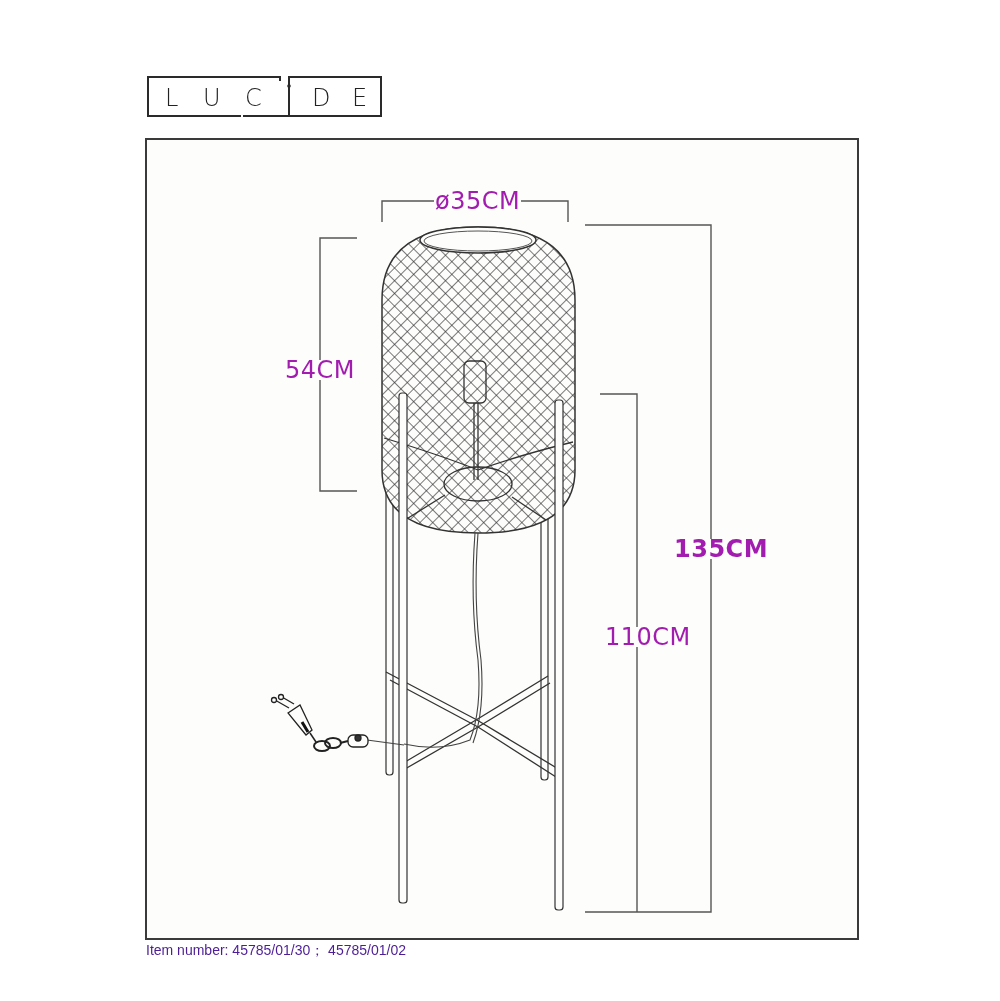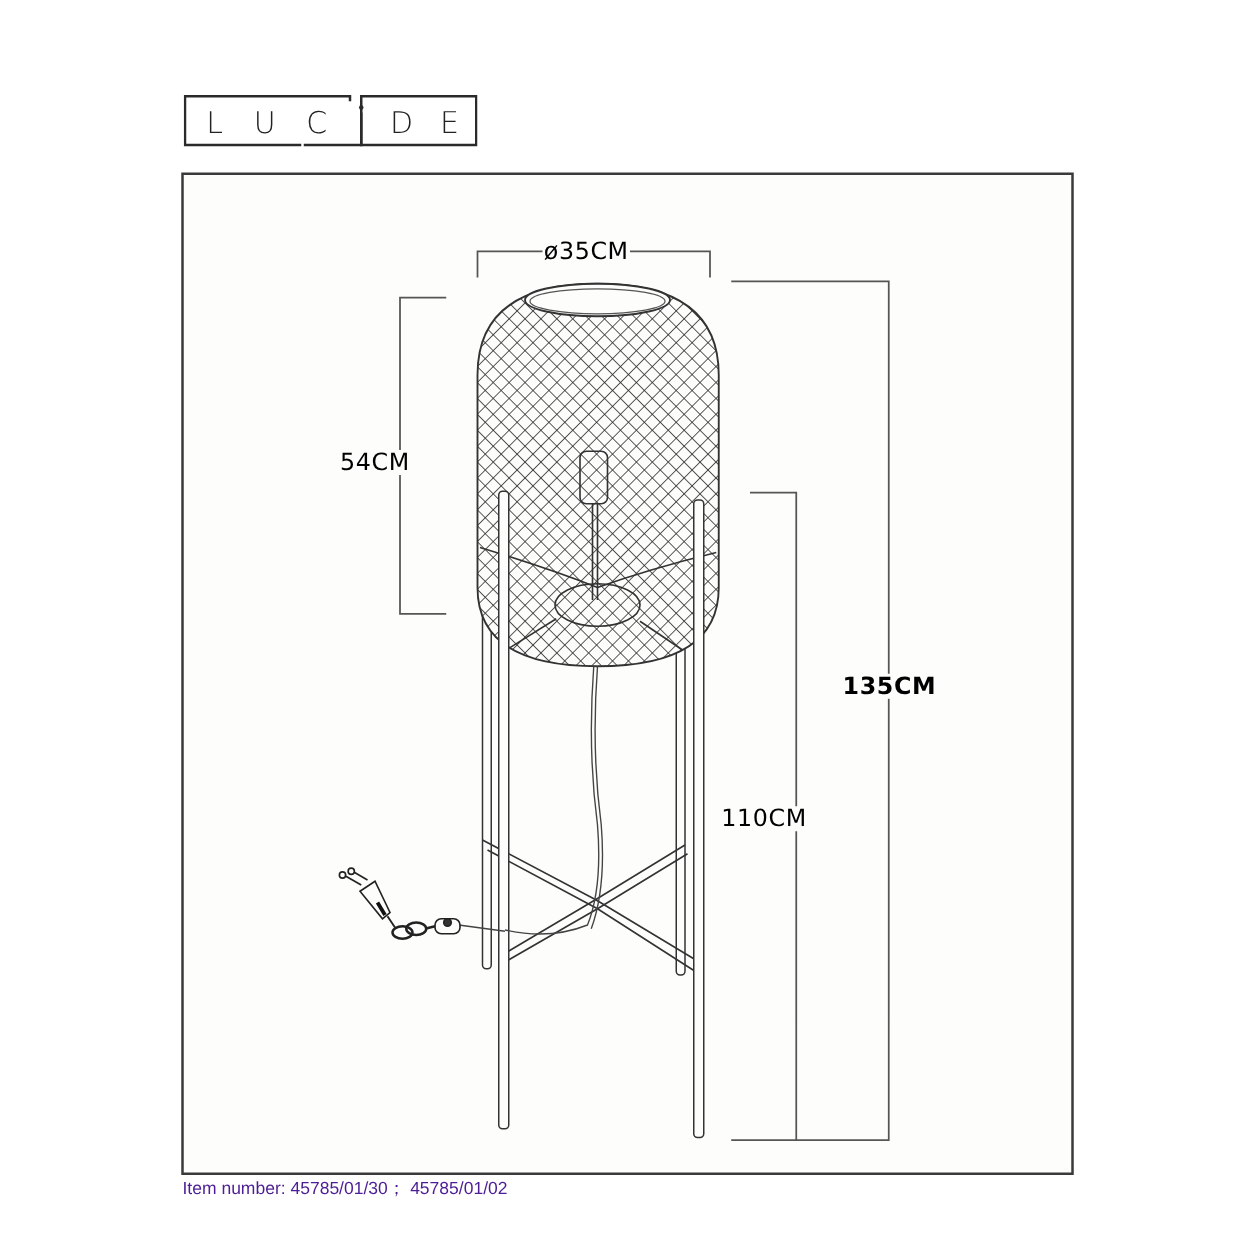--- a/index.html
+++ b/index.html
@@ -1,20 +1,20 @@
 <!DOCTYPE html>
 <html><head>
 <meta charset="utf-8">
 <style>
   html, body { margin:0; padding:0; background:#ffffff; }
   body { width:1000px; height:1001px; position:relative; overflow:hidden; font-family:"DejaVu Sans", sans-serif; }
   .logo { position:absolute; left:147px; top:76px; width:235px; height:42px; }
   .frame { position:absolute; left:145px; top:138px; width:710px; height:798px; border:2px solid #3a3a3a; background:#fdfdfb; }
   .drawing { position:absolute; left:0; top:0; width:1000px; height:1001px; }
-  .dim-label { position:absolute; font-family:"DejaVu Sans", sans-serif; font-size:19px; color:#000000; letter-spacing:0.5px; background:#fdfdfb; line-height:20px; padding:0 1px; }
+  .dim-label { position:absolute; font-family:"DejaVu Sans", sans-serif; font-size:24px; color:#a21caf; letter-spacing:0.5px; background:#fdfdfb; line-height:20px; padding:0 1px; }
   .caption { position:absolute; left:146px; top:942px; font-family:"Liberation Sans", sans-serif; font-size:14px; color:#4c1d95; }
   .logo-letter { position:absolute; top:8px; font-family:"DejaVu Sans", sans-serif; font-weight:300; font-size:24px; color:#222; }
 </style>
 </head>
 <body>
 
 <div class="logo">
   <svg width="235" height="42" viewBox="0 0 235 42" style="position:absolute;left:0;top:0;">
 
     <polyline points="133,5 133,1 1,1 1,40 94,40" fill="none" stroke="#2a2a2a" stroke-width="2"></polyline>
@@ -117,17 +117,17 @@
   <g stroke="#555" stroke-width="1.4" fill="none">
     <polyline points="585,225 711,225 711,912 585,912"></polyline>
   </g>
 
   <g stroke="#555" stroke-width="1.4" fill="none">
     <polyline points="600,394 637,394 637,912"></polyline>
   </g>
 </svg>
 
 <div class="dim-label" style="left:434px;top:191px;">ø35CM</div>
-<div class="dim-label" style="left:271px;top:360px;text-align:right;">54CM</div>
+<div class="dim-label" style="left:284px;top:360px;text-align:right;">54CM</div>
 <div class="dim-label" style="left:673px;top:539px;font-weight:bold;">135CM</div>
-<div class="dim-label" style="left:576px;top:627px;margin-top:18px;">110CM</div>
+<div class="dim-label" style="left:604px;top:627px;">110CM</div>
 
 <div class="caption">Item number: 45785/01/30； 45785/01/02</div>
 
 </body></html>

